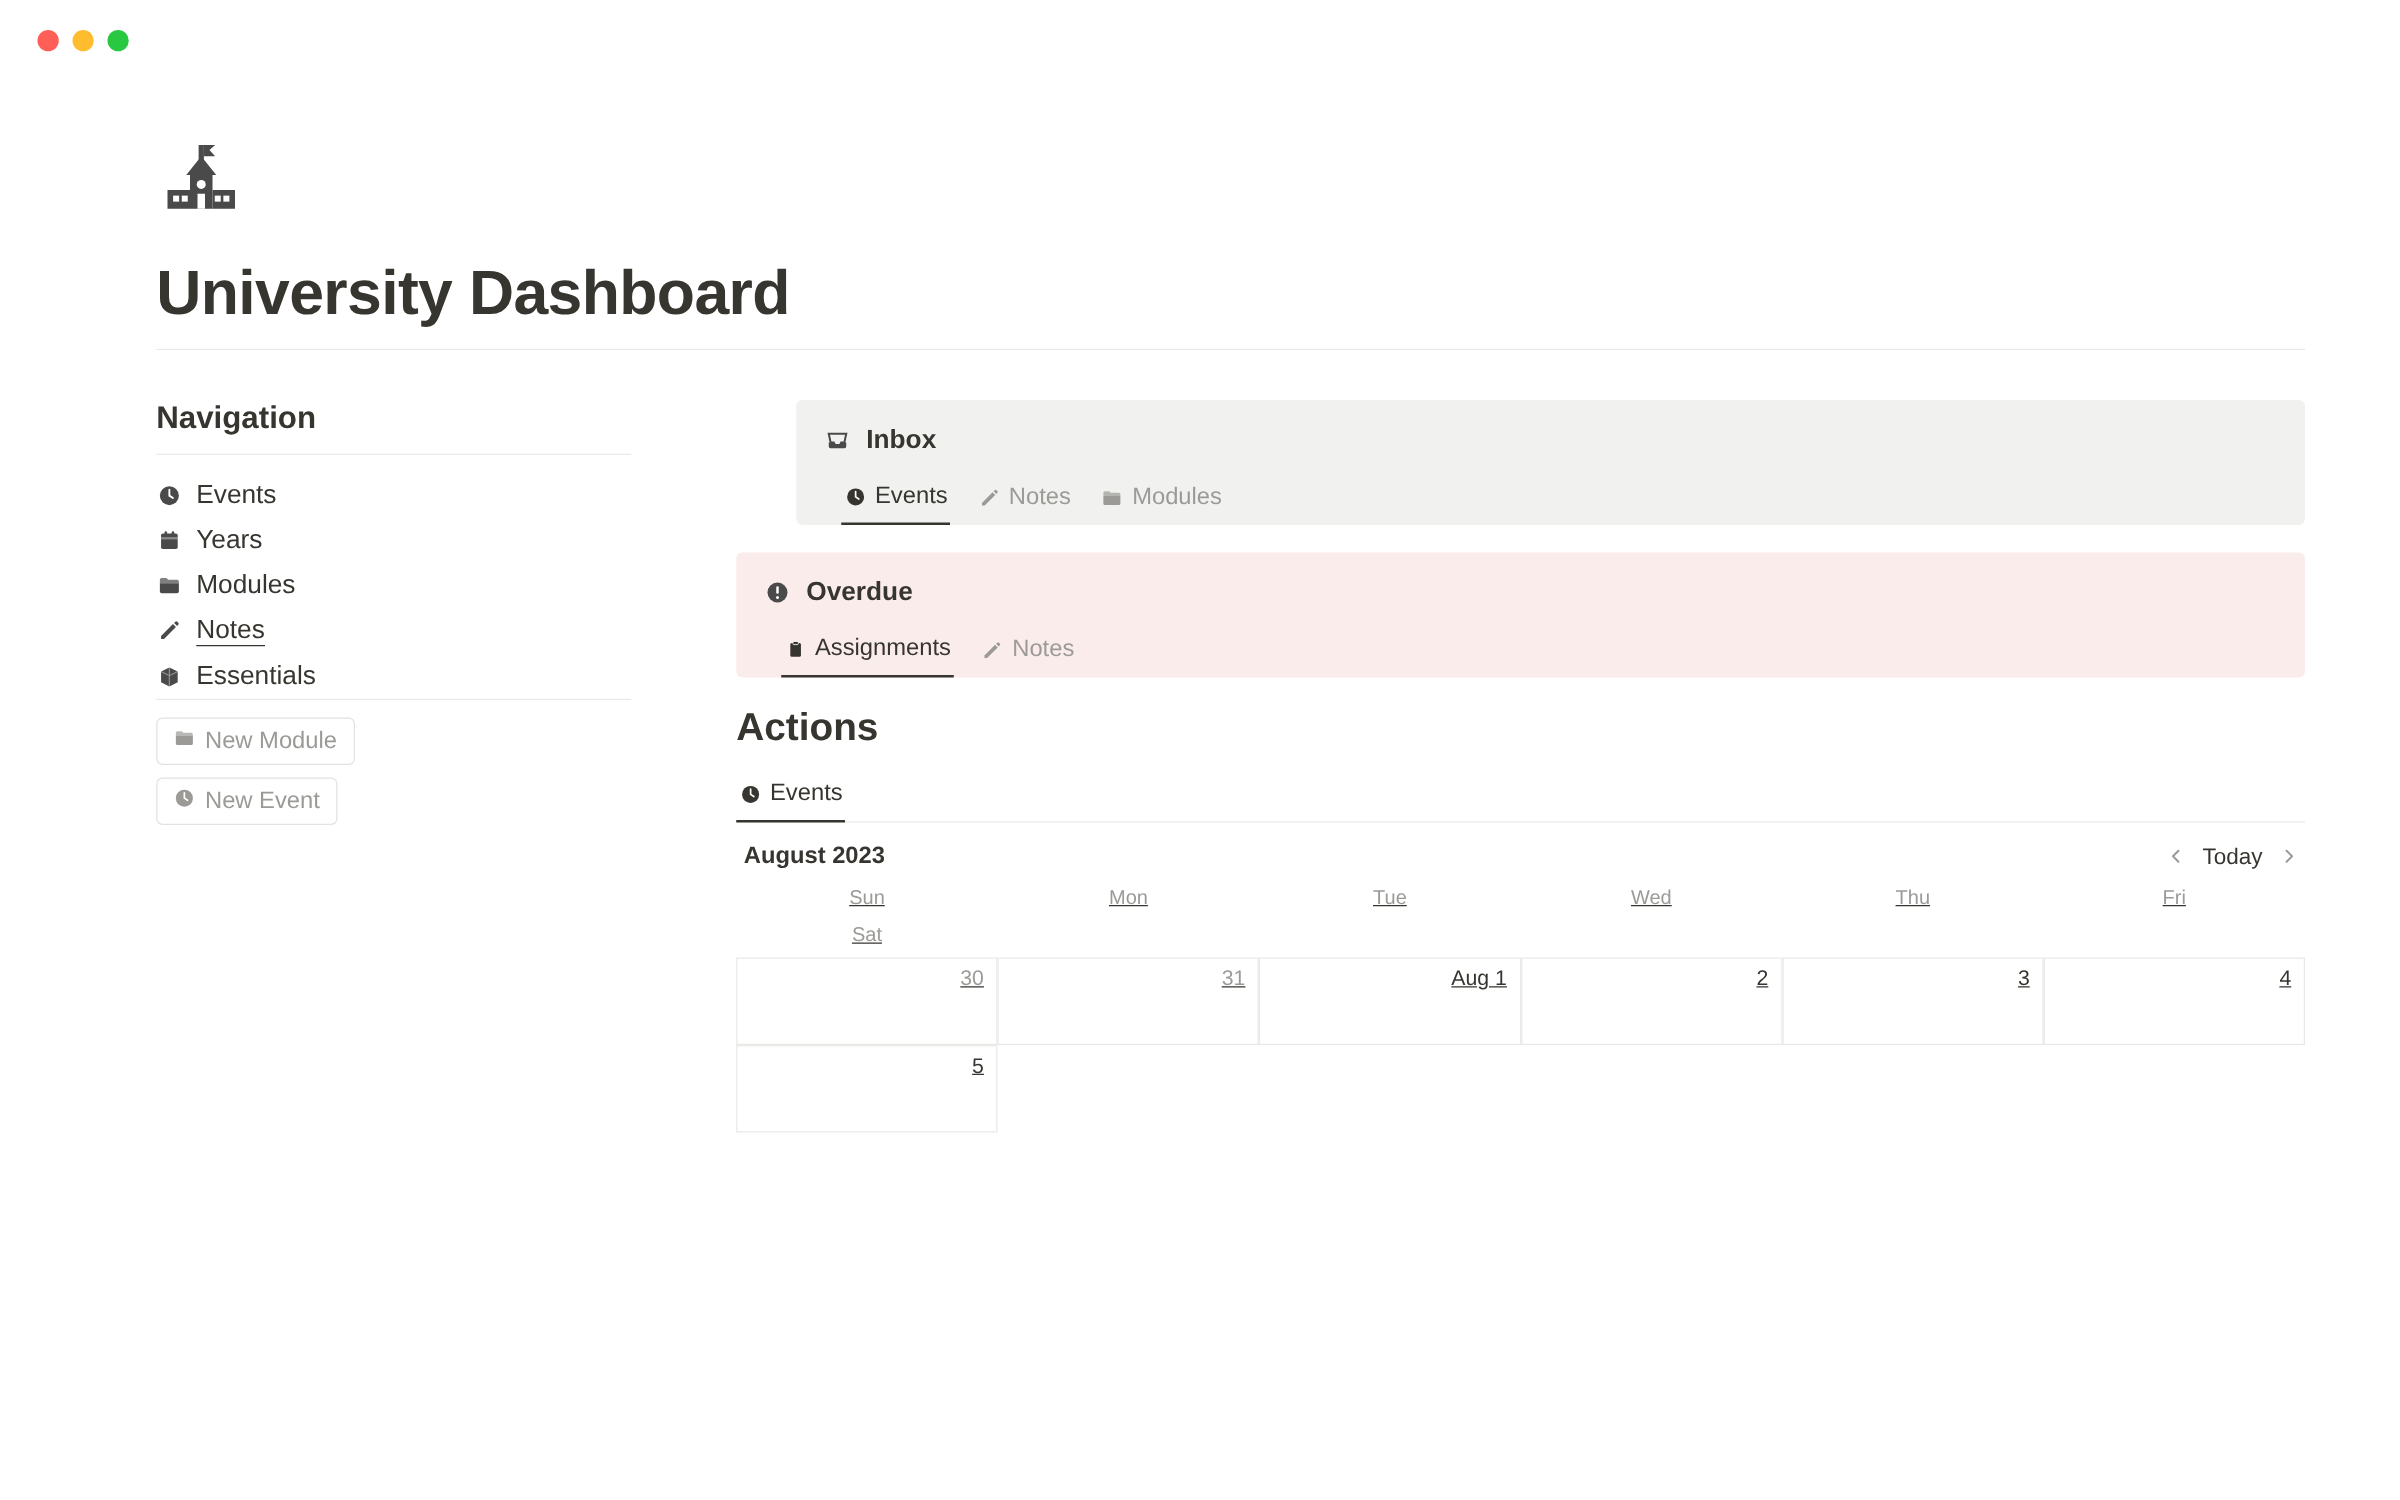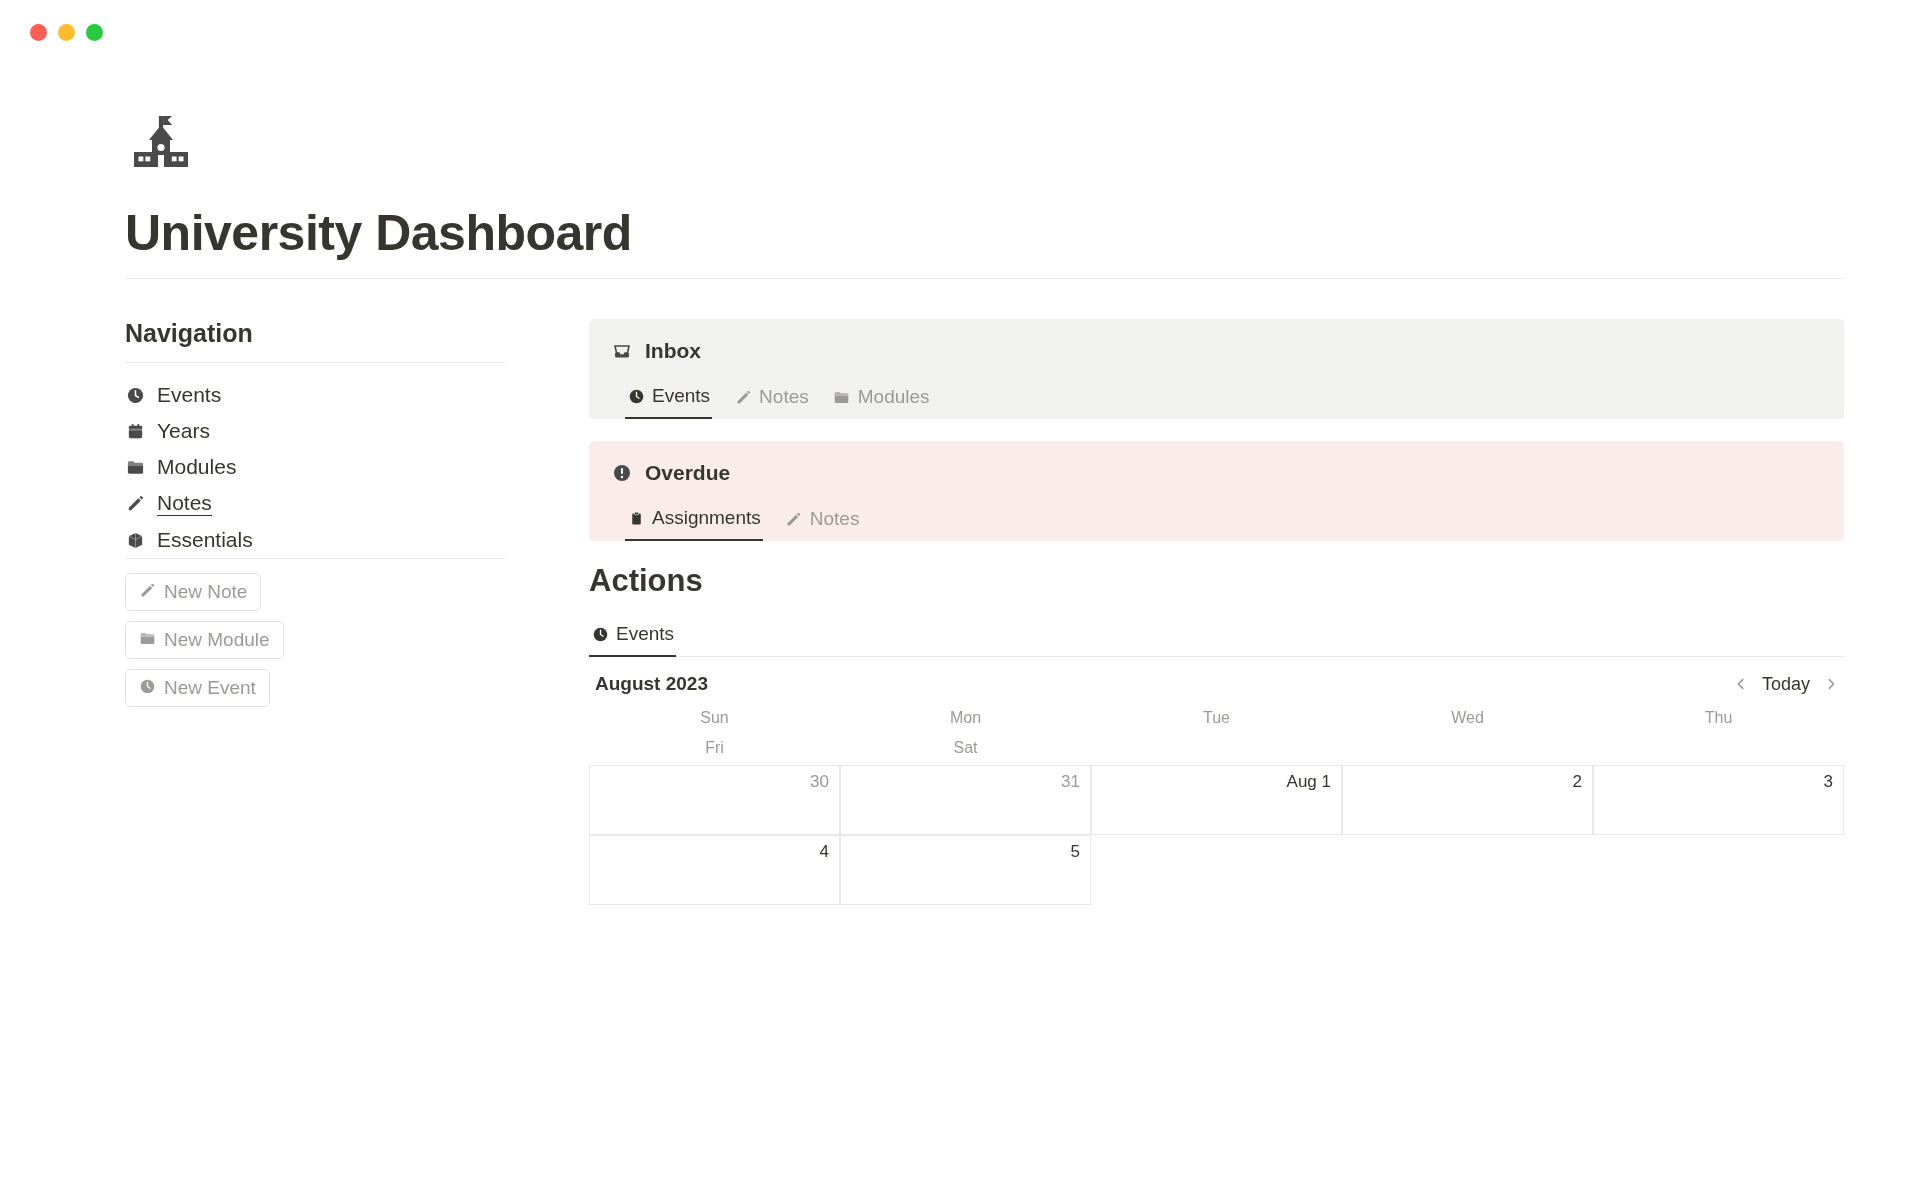--- a/index.html
+++ b/index.html
@@ -117,21 +117,21 @@
 .qa-item svg { width: 17px; height: 17px; }
 .qa-label {
   font-size: 19px;
   color: #9b9a97;
 }
 .card {
   border-radius: 5px;
   padding: 20px 22px 0 22px;
   margin-bottom: 22px;
 }
-.card.gray { background: #f1f1ef; }
+.card.gray { background: #f1f1ef; margin-left: 48px; }
 .card.red { background: #fbecec; }
 .card-header {
   display: flex;
   align-items: center;
   gap: 12px;
   margin-bottom: 16px;
 }
 .card-header-icon {
   width: 22px;
   height: 22px;
@@ -212,21 +212,22 @@
 }
 .cal-nav-btn { cursor: pointer; display:inline-flex; }
 .cal-nav-btn svg { width: 14px; height: 14px; }
 .cal-today {
   font-size: 18px;
   color: #37352f;
   cursor: pointer;
 }
 .cal-grid {
   display: grid;
-  grid-template-columns: repeat(5, 1fr);
+  grid-template-columns: repeat(6, 1fr);
+  text-decoration: underline;
 }
 .cal-dow {
   text-align: center;
   font-size: 16px;
   color: #9b9a97;
   padding: 4px 0 8px 0;
 }
 .cal-cell {
   border: 1px solid #e9e9e7;
   height: 70px;
@@ -362,26 +363,20 @@
               <svg viewBox="0 0 20 20">
                 <use href="#i-box"></use>
               </svg>
             </span>
             <span class="nav-label">Essentials</span>
           </li>
         </ul>
 
       <hr class="section-divider">
       <ul class="qa-list" id="qa-list">
-          <div><div class="qa-item">
-              <span><svg viewBox="0 0 20 20">
-                  <use href="#i-pencil"></use>
-                </svg></span>
-              <span class="qa-label">New Note</span>
-            </div></div>
           <div><div class="qa-item">
               <span><svg viewBox="0 0 20 20">
                   <use href="#i-folder"></use>
                 </svg></span>
               <span class="qa-label">New Module</span>
             </div></div>
           <div><div class="qa-item">
               <span><svg viewBox="0 0 20 20">
                   <use href="#i-clock"></use>
                 </svg></span>

